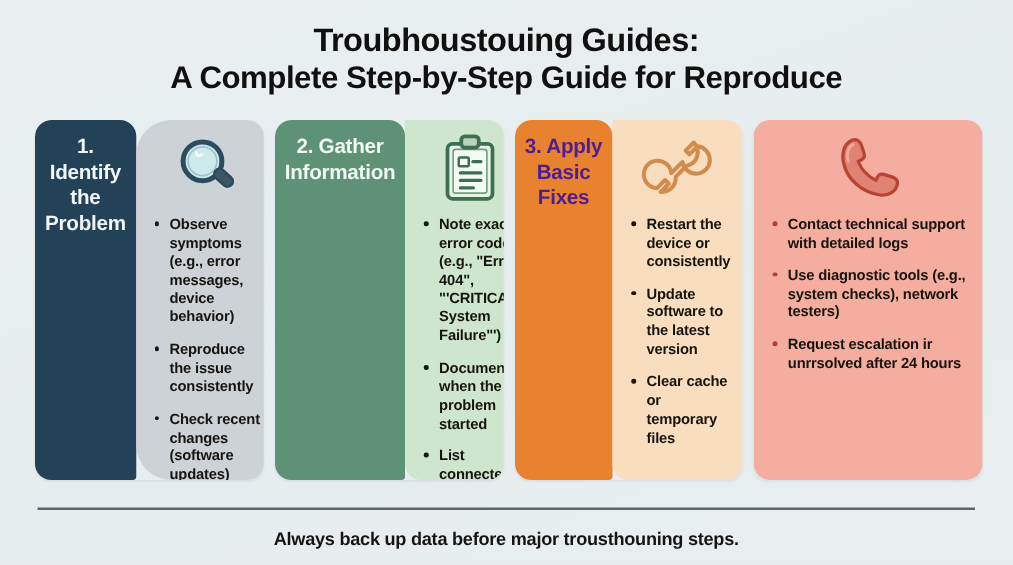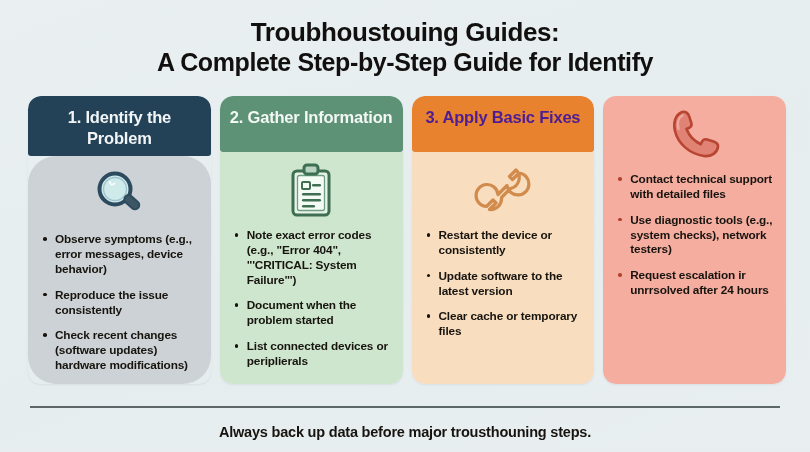--- a/index.html
+++ b/index.html
@@ -43,21 +43,21 @@
     left: 28px;
     right: 24px;
     display: flex;
     gap: 9px;
   }
   .card {
     flex: 1 1 0;
     border-radius: 13px;
     overflow: hidden;
     display: flex;
-    flex-direction: column;
+    flex-direction: row;
     height: 288px;
     box-shadow: 0 1px 2px rgba(40,50,60,0.08);
   }
   .card-header {
     border-radius: 13px 13px 3px 3px;
     padding: 11px 8px 12px 8px;
     text-align: center;
     min-height: 33px;
   }
   .card-header-text {
@@ -144,21 +144,21 @@
     letter-spacing: -0.2px;
   }
 </style>
 </head>
 <body>
 
 <div class="page">
 
   <div class="title-block">
     <span class="title-line title-line-1">Troubhoustouing Guides:</span>
-    <span class="title-line title-line-2">A Complete Step-by-Step Guide for Identify</span>
+    <span class="title-line title-line-2">A Complete Step-by-Step Guide for Reproduce</span>
   </div>
 
   <div class="cards">
 
     <div class="card card-1">
       <div class="card-header">
         <span class="card-header-text">1. Identify the Problem</span>
       </div>
       <div class="card-body">
         <div class="icon-wrap">
@@ -224,21 +224,21 @@
 
     <div class="card card-4">
       <div class="card-body">
         <div class="icon-wrap">
           <svg width="58" height="56" viewBox="0 0 58 56" aria-hidden="true">
             <path d="M16 6 C9 9 7 17 9 25 C12 38 24 48 38 50 C45 51 51 47 52 41 C52.5 38 50.5 36.5 47.5 35.5 L41 33.5 C38.5 32.8 36.8 33.8 35.8 36 L34.8 38.2 C28 35 23 29.5 20.5 23 L22.8 22 C25 21 26 19.3 25.3 16.8 L23.2 10.3 C22.2 7.3 19.5 4.8 16 6 Z" fill="#e08274" stroke="#b84432" stroke-width="2.6" stroke-linejoin="round"></path>
             <path d="M16.5 9.5 C12.5 11.5 11 17 12.5 23" stroke="#f0a99c" stroke-width="2.4" fill="none" stroke-linecap="round"></path>
           </svg>
         </div>
         <ul class="bullets">
-          <li>Contact technical support with detailed files</li>
+          <li>Contact technical support with detailed logs</li>
           <li>Use diagnostic tools (e.g., system checks), network testers)</li>
           <li>Request escalation ir unrrsolved after 24 hours</li>
         </ul>
       </div>
     </div>
 
   </div>
 
   <div class="footer">
     <div class="footer-rule"></div>

